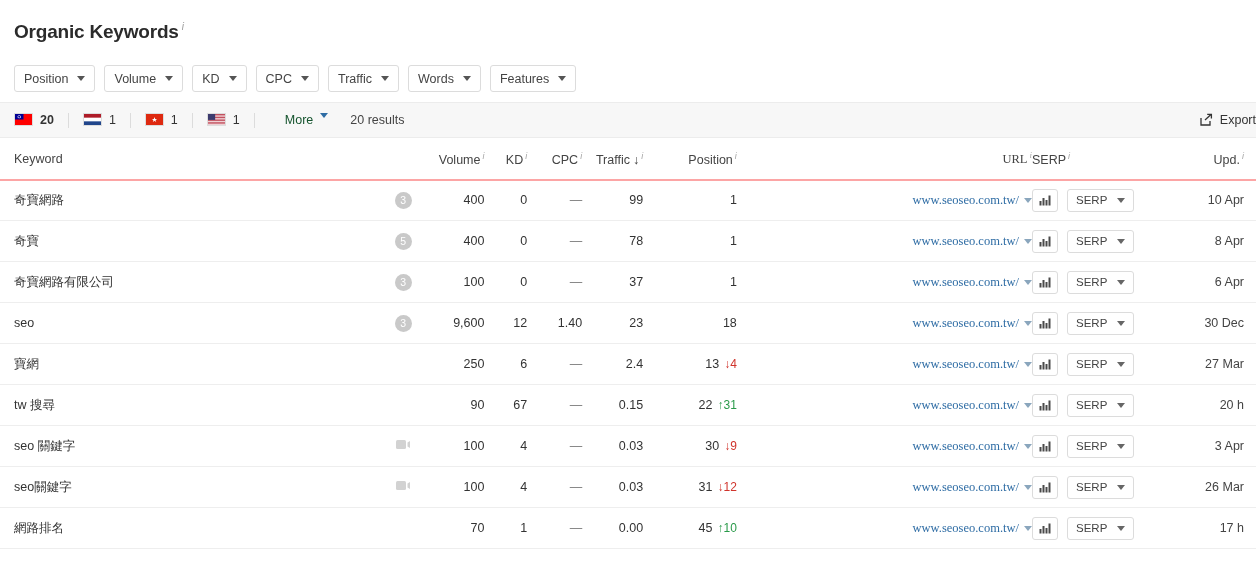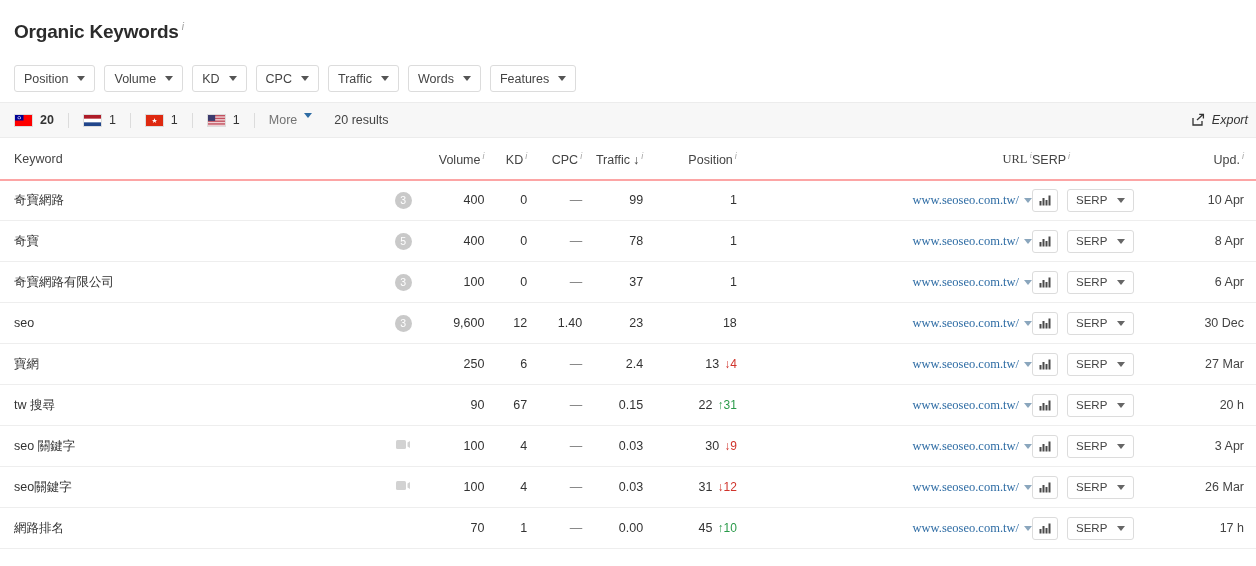--- a/index.html
+++ b/index.html
@@ -95,55 +95,55 @@
     height: 36px;
     background: #f7f7f7;
     border-top: 1px solid #ececec;
     border-bottom: 1px solid #ececec;
     padding: 0 10px 0 14px;
     font-size: 12.5px;
     color: #444;
     position: relative;
   }
   .cc-item {
-    display: flex; align-items: flex-end; gap: 7px;
+    display: flex; align-items: flex-start; gap: 7px;
     padding: 0 14px 0 0;
     cursor: pointer;
   }
   .cc-item:first-child { padding-left: 0; }
   .cc-sep {
     width: 1px; height: 15px;
     background: #dcdcdc;
     margin-right: 14px;
   }
   .cc-count { font-size: 12.5px; color: #333; }
   .cc-count.bold { font-weight: bold; }
   .flag {
     width: 19px; height: 13px;
     display: block;
     border: 1px solid rgba(0,0,0,.10);
   }
   .more-btn {
     display: flex; align-items: flex-start; gap: 7px;
-    color: #737373;
+    color: #14532d;
     cursor: pointer;
     margin-right: 22px;
+    margin-left: 16px;
   }
   .more-btn .caret { border-top-color: #2e6ca4; }
   .results-text { color: #444; }
   .export-btn {
     position: absolute;
-    right: 8px;
+    right: 0;
     display: flex;
     align-items: flex-end;
     gap: 7px;
     color: #333;
     cursor: pointer;
     font-size: 12.5px;
-    font-style: italic;
   }
 
   
   table.kw {
     width: 100%;
     border-collapse: collapse;
     table-layout: fixed;
     font-size: 12.5px;
   }
   table.kw th {

